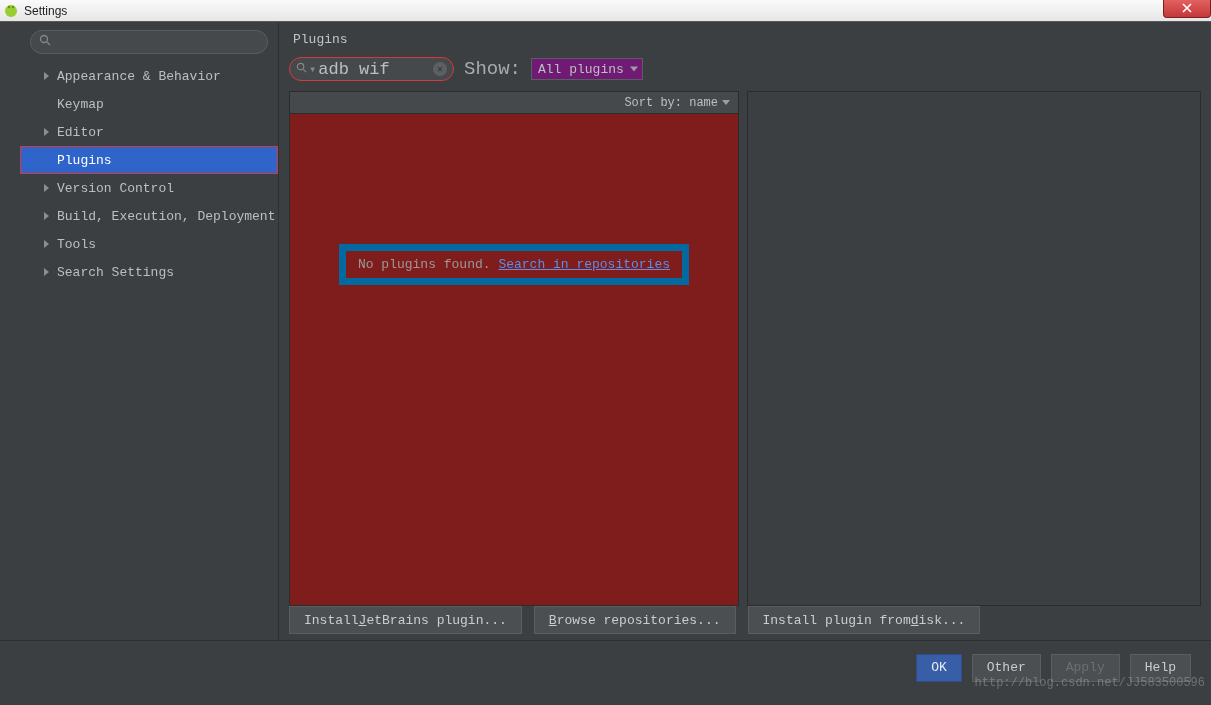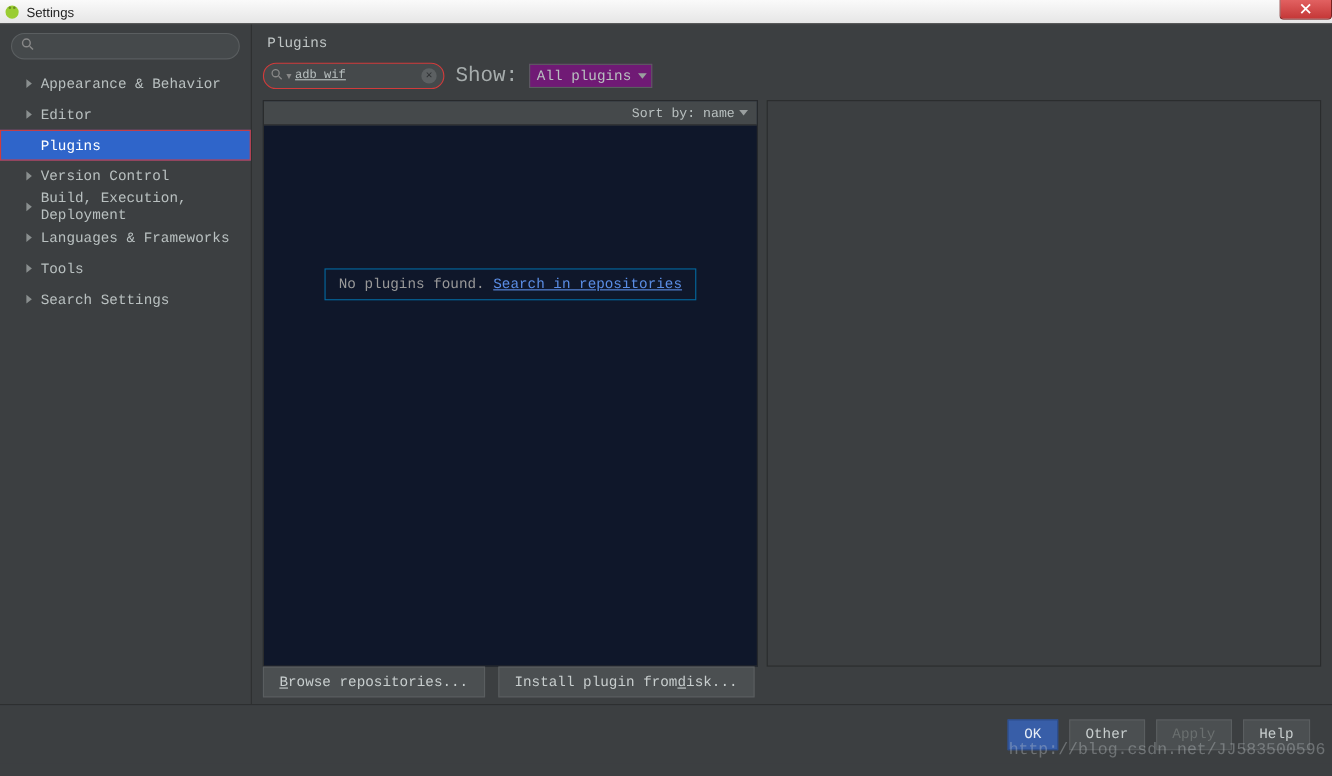--- a/index.html
+++ b/index.html
@@ -29,23 +29,23 @@
   border-bottom-left-radius: 4px; border-bottom-right-radius: 4px;
   border: 1px solid #7a2222; border-top: none;
   display: flex; align-items: center; justify-content: center;
   color: #fff; font-weight: bold;
 }
 .window-body {
   display: flex; height: calc(100% - 22px - 65px);
   background: #3c3f41;
 }
 .sidebar {
-  width: 229px; background: #3c3f41;
+  width: 279px; background: #3c3f41;
   border-right: 1px solid #2d2f30;
-  display: flex; flex-direction: column;
+  display: flex; flex-direction: column; padding-left: 20px;
 }
 .sidebar .search-wrap {
   padding: 8px 10px 6px 10px;
 }
 .sidebar .search-box {
   width: 100%; height: 24px;
   background: #45494b; border: 1px solid #5a5e60;
   border-radius: 12px;
   display: flex; align-items: center; padding: 0 8px;
   color: #999;
@@ -83,21 +83,21 @@
   margin-bottom: 10px;
 }
 .plugin-search {
   width: 165px; height: 24px;
   background: #45494b; border: 1px solid #d23b3b;
   border-radius: 12px;
   display: flex; align-items: center; padding: 0 6px;
   color: #b9c0c0;
 }
 .plugin-search .mag { margin-right: 2px; color: #888; font-size: 11px; }
-.plugin-search .txt { flex: 1; font-size: 11px; text-decoration: underline; }
+.plugin-search .txt { flex: 1; font-size: 17px; }
 .plugin-search .clear {
   width: 14px; height: 14px; border-radius: 50%;
   background: #5c6062; color: #2f3234;
   display: flex; align-items: center; justify-content: center;
   font-size: 10px; font-weight: bold;
 }
 .show-label { color: #a6acac; font-size: 19px; }
 .show-select {
   height: 22px; background: #701a75;
   border: 1px solid #5a5e60; padding: 0 18px 0 6px;
@@ -106,41 +106,41 @@
 }
 .show-select .caret {
   position: absolute; right: 4px; top: 50%; transform: translateY(-50%);
   width: 0; height: 0; border-left: 4px solid transparent;
   border-right: 4px solid transparent; border-top: 5px solid #9a9f9f;
 }
 .panels {
   flex: 1; display: flex; gap: 8px; min-height: 0;
 }
 .list-panel {
-  width: 450px; background: #0f172a;
+  width: 450px; background: #7f1d1d;
   border: 1px solid #2a2c2d;
   display: flex; flex-direction: column;
 }
 .list-panel .sortbar {
   height: 22px; background: #45494b;
   border-bottom: 1px solid #2a2c2d;
   display: flex; align-items: center; justify-content: flex-end;
   padding: 0 8px; color: #b9c0c0; font-size: 12px;
 }
 .list-panel .sortbar .caret {
   margin-left: 4px; width: 0; height: 0;
   border-left: 4px solid transparent; border-right: 4px solid transparent;
   border-top: 5px solid #9a9f9f;
 }
 .list-panel .body {
   flex: 1; display: flex; align-items: flex-start; justify-content: center;
   padding-top: 130px;
 }
 .no-plugins-box {
-  border: 1px solid #0369a1;
+  border: 7px solid #0369a1;
   padding: 6px 12px;
   color: #999; font-size: 13px;
 }
 .no-plugins-box a { color: #5b8ee6; text-decoration: underline; cursor: pointer; }
 .detail-panel {
   flex: 1; background: #3c3f41;
   border: 1px solid #2a2c2d;
 }
 .help-text {
   color: #7a7f7f; font-size: 12px;
@@ -160,21 +160,21 @@
 .footer {
   height: 54px; border-top: 1px solid #2d2f30;
   display: flex; align-items: center; justify-content: flex-end;
   padding: 0 20px; gap: 10px; background: #3c3f41;
   position: relative;
 }
 .footer .btn.primary { background: #385ea8; border-color: #2d4d8c; color: #e8eef6; }
 .footer .btn.disabled { color: #6a6f6f; }
 .watermark {
   position: absolute; right: 6px; bottom: 4px;
-  color: rgba(200,205,210,0.35); font-size: 15px;
+  color: rgba(200,205,210,0.35); font-size: 12px;
   font-family: "Courier New", monospace; pointer-events: none;
 }
 input { background: transparent; border: none; outline: none; color: inherit; font-family: inherit; font-size: inherit; width: 100%; }
 </style>
 </head>
 <body>
 
 <div class="titlebar">
   <span class="app-icon">
     <svg width="14" height="14" viewBox="0 0 14 14">
@@ -202,38 +202,37 @@
             </svg>
         </span>
         <input type="text" placeholder="" style="">
       </div>
     </div>
     <div class="tree">
       <div class="tree-item">
           <span class="arrow"></span>
           <span>Appearance &amp; Behavior</span>
         </div>
+      <div class="tree-item no-arrow">
+          <span>Keymap</span>
+        </div>
       <div class="tree-item">
           <span class="arrow"></span>
           <span>Editor</span>
         </div>
       <div class="tree-item no-arrow selected">
           <span>Plugins</span>
         </div>
       <div class="tree-item">
           <span class="arrow"></span>
           <span>Version Control</span>
         </div>
       <div class="tree-item">
           <span class="arrow"></span>
           <span>Build, Execution, Deployment</span>
-        </div>
-      <div class="tree-item">
-          <span class="arrow"></span>
-          <span>Languages &amp; Frameworks</span>
         </div>
       <div class="tree-item">
           <span class="arrow"></span>
           <span>Tools</span>
         </div>
       <div class="tree-item">
           <span class="arrow"></span>
           <span>Search Settings</span>
         </div>
     </div>
@@ -272,20 +271,25 @@
             <span>No plugins found. </span><a>Search in repositories</a>
           </div>
         </div>
       </div>
       <div class="detail-panel"></div>
     </div>
 
 
     <div class="action-row">
       <button class="btn">
+          <span>Install </span>
+          <span class="ul">J</span>
+          <span>etBrains plugin...</span>
+        </button>
+      <button class="btn">
           <span class="ul">B</span>
           <span>rowse repositories...</span>
         </button>
       <button class="btn">
           <span>Install plugin from </span>
           <span class="ul">d</span>
           <span>isk...</span>
         </button>
     </div>
   </div>

